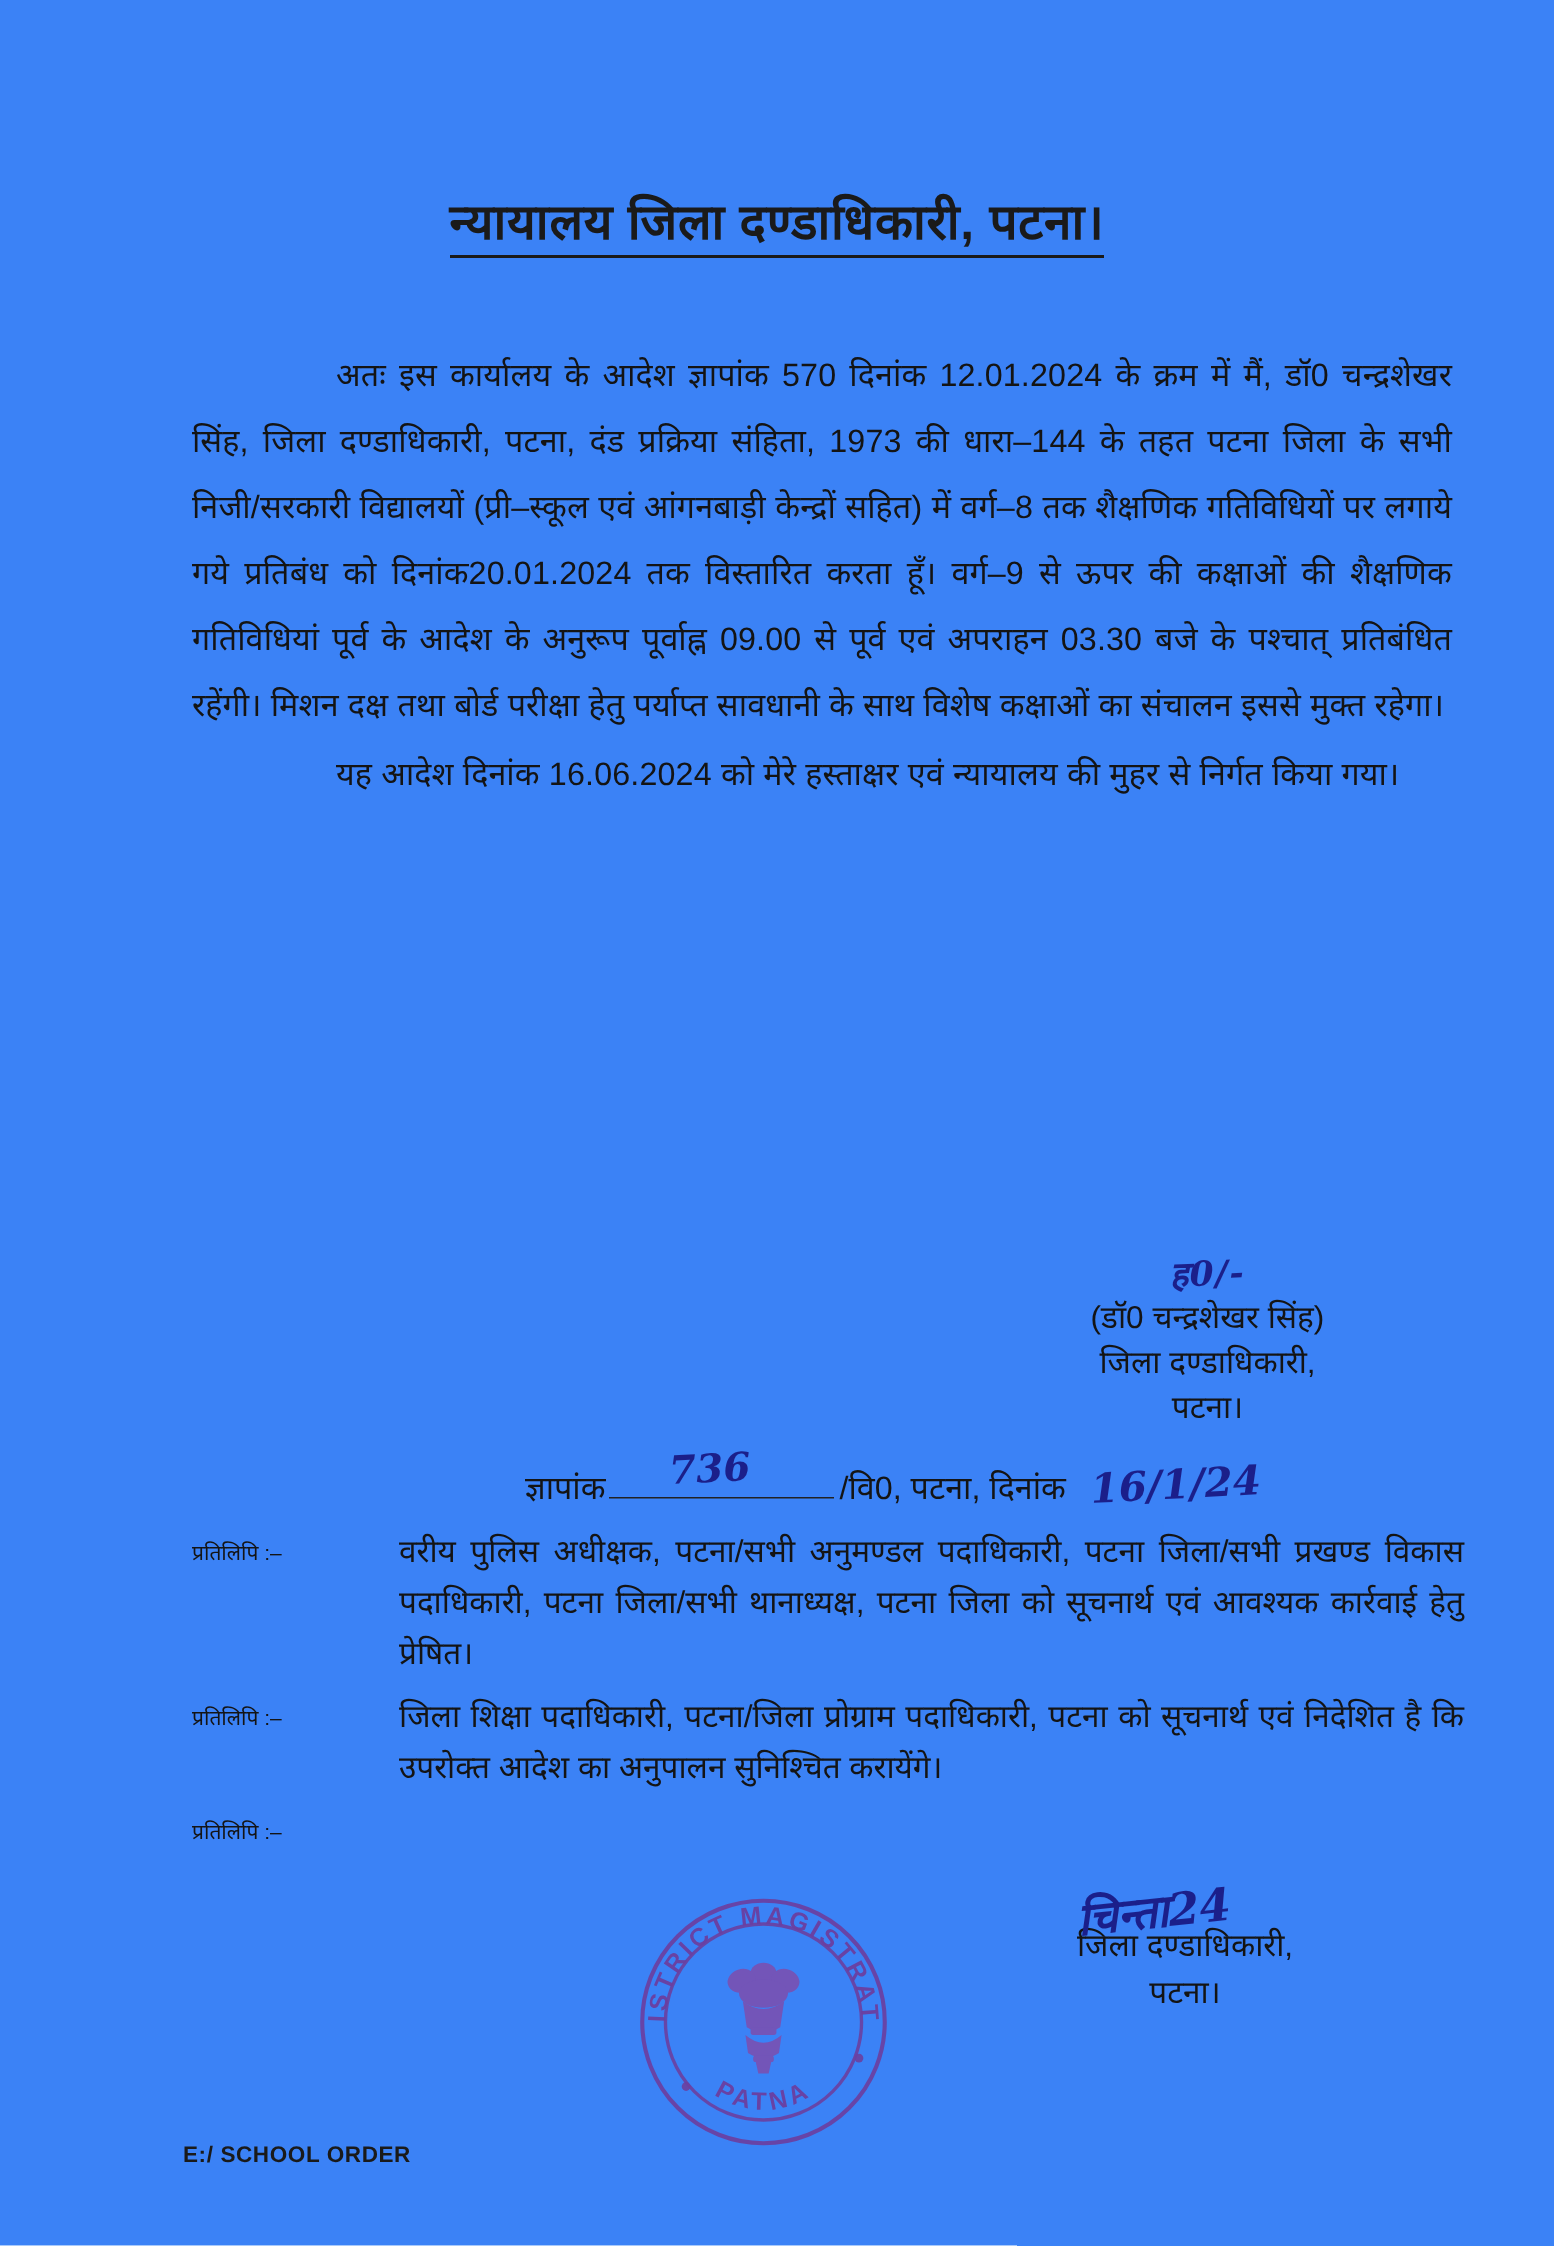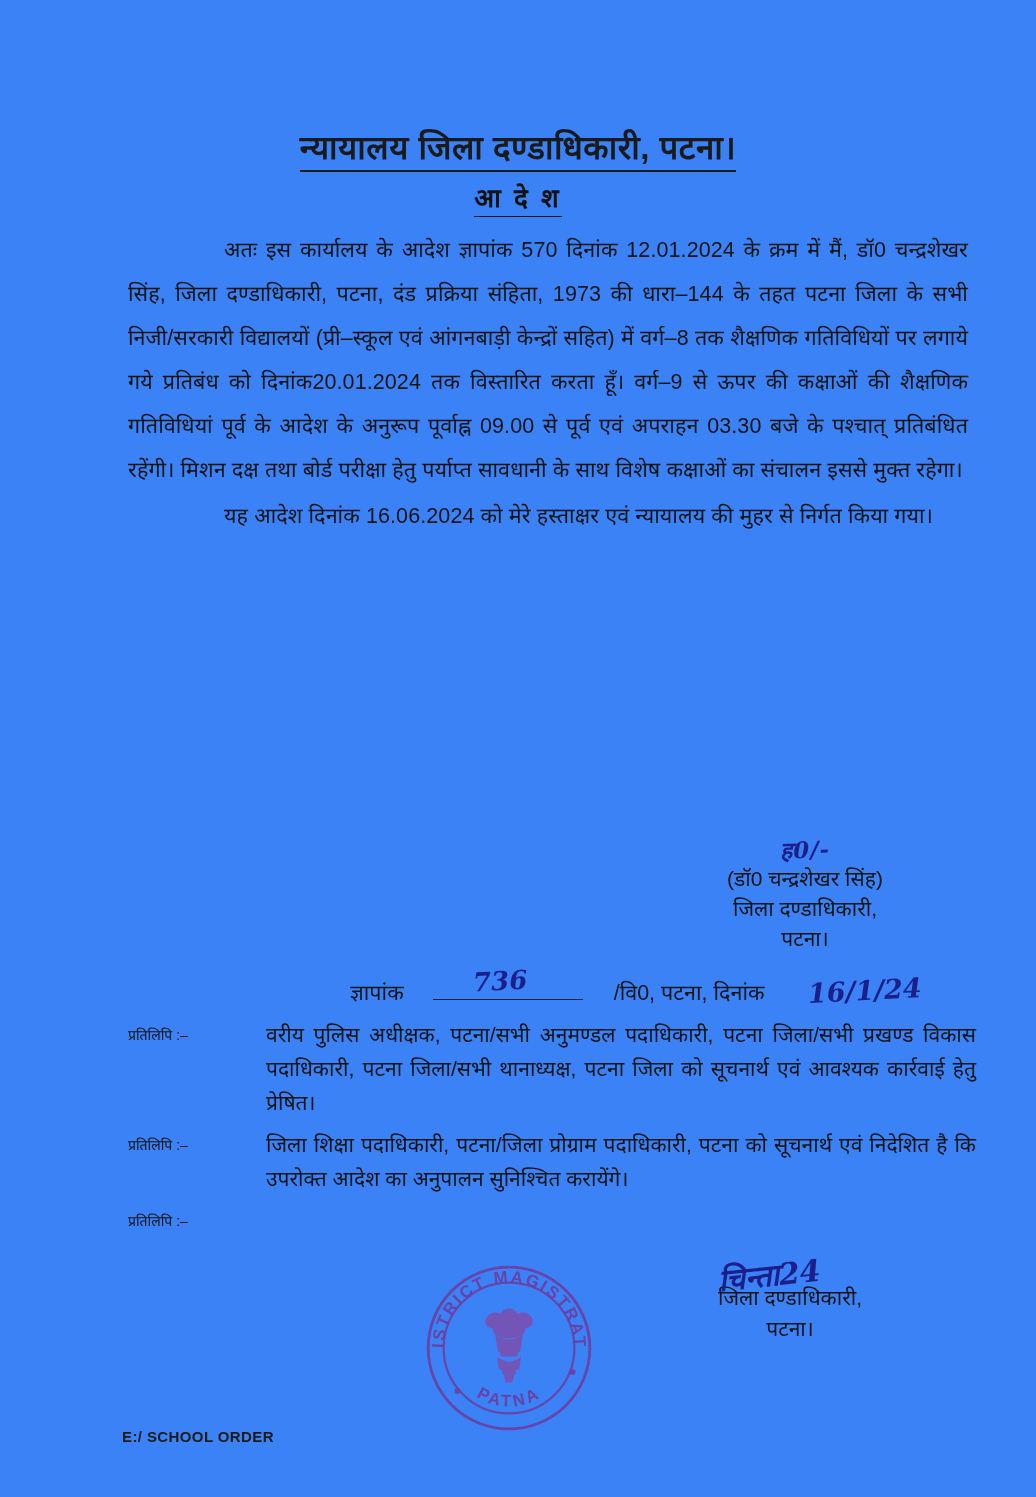--- a/index.html
+++ b/index.html
@@ -102,21 +102,20 @@
   
   .memo-line {
     position: absolute;
     top: 975px;
     left: 128px;
     right: 60px;
     font-size: 21.5px;
     color: #141414;
     display: flex;
     align-items: baseline;
-    gap: 27px;
   }
   .memo-label { margin-left: 222px; }
   .memo-rule {
     display: inline-block;
     width: 150px;
     border-bottom: 1.6px solid #222;
     position: relative;
     height: 20px;
     margin: 0 2px;
   }
@@ -208,23 +207,20 @@
     color: #1a1a1a;
   }
 </style>
 </head>
 <body>
 
 <div class="page">
 
   <div class="doc-header">
     <div class="doc-title">न्यायालय जिला दण्डाधिकारी, पटना।</div>
-    <div class="doc-subtitle-wrap">
-      <span class="doc-subtitle">आ दे श</span>
-    </div>
   </div>
 
   <div class="body-block">
     <p class="para indent">अतः इस कार्यालय के आदेश ज्ञापांक 570 दिनांक 12.01.2024 के क्रम में मैं, डॉ0 चन्द्रशेखर सिंह, जिला दण्डाधिकारी, पटना, दंड प्रक्रिया संहिता, 1973 की धारा–144 के तहत पटना जिला के सभी निजी/सरकारी  विद्यालयों (प्री–स्कूल एवं आंगनबाड़ी केन्द्रों सहित) में वर्ग–8 तक शैक्षणिक गतिविधियों पर लगाये गये प्रतिबंध को दिनांक20.01.2024 तक विस्तारित करता हूँ। वर्ग–9 से ऊपर की कक्षाओं की शैक्षणिक गतिविधियां पूर्व के आदेश के अनुरूप पूर्वाह्न 09.00 से पूर्व एवं अपराहन 03.30 बजे के पश्चात् प्रतिबंधित रहेंगी। मिशन दक्ष तथा बोर्ड परीक्षा हेतु पर्याप्त सावधानी के साथ विशेष कक्षाओं का संचालन इससे मुक्त रहेगा।</p>
     <p class="para indent-sm">यह आदेश दिनांक 16.06.2024 को मेरे हस्ताक्षर एवं न्यायालय की मुहर से निर्गत किया गया।</p>
   </div>
 
   <div class="sig-block">
     <div class="sig-mark hand">ह0/-</div>
     <div class="sig-name">(डॉ0 चन्द्रशेखर सिंह)</div>

